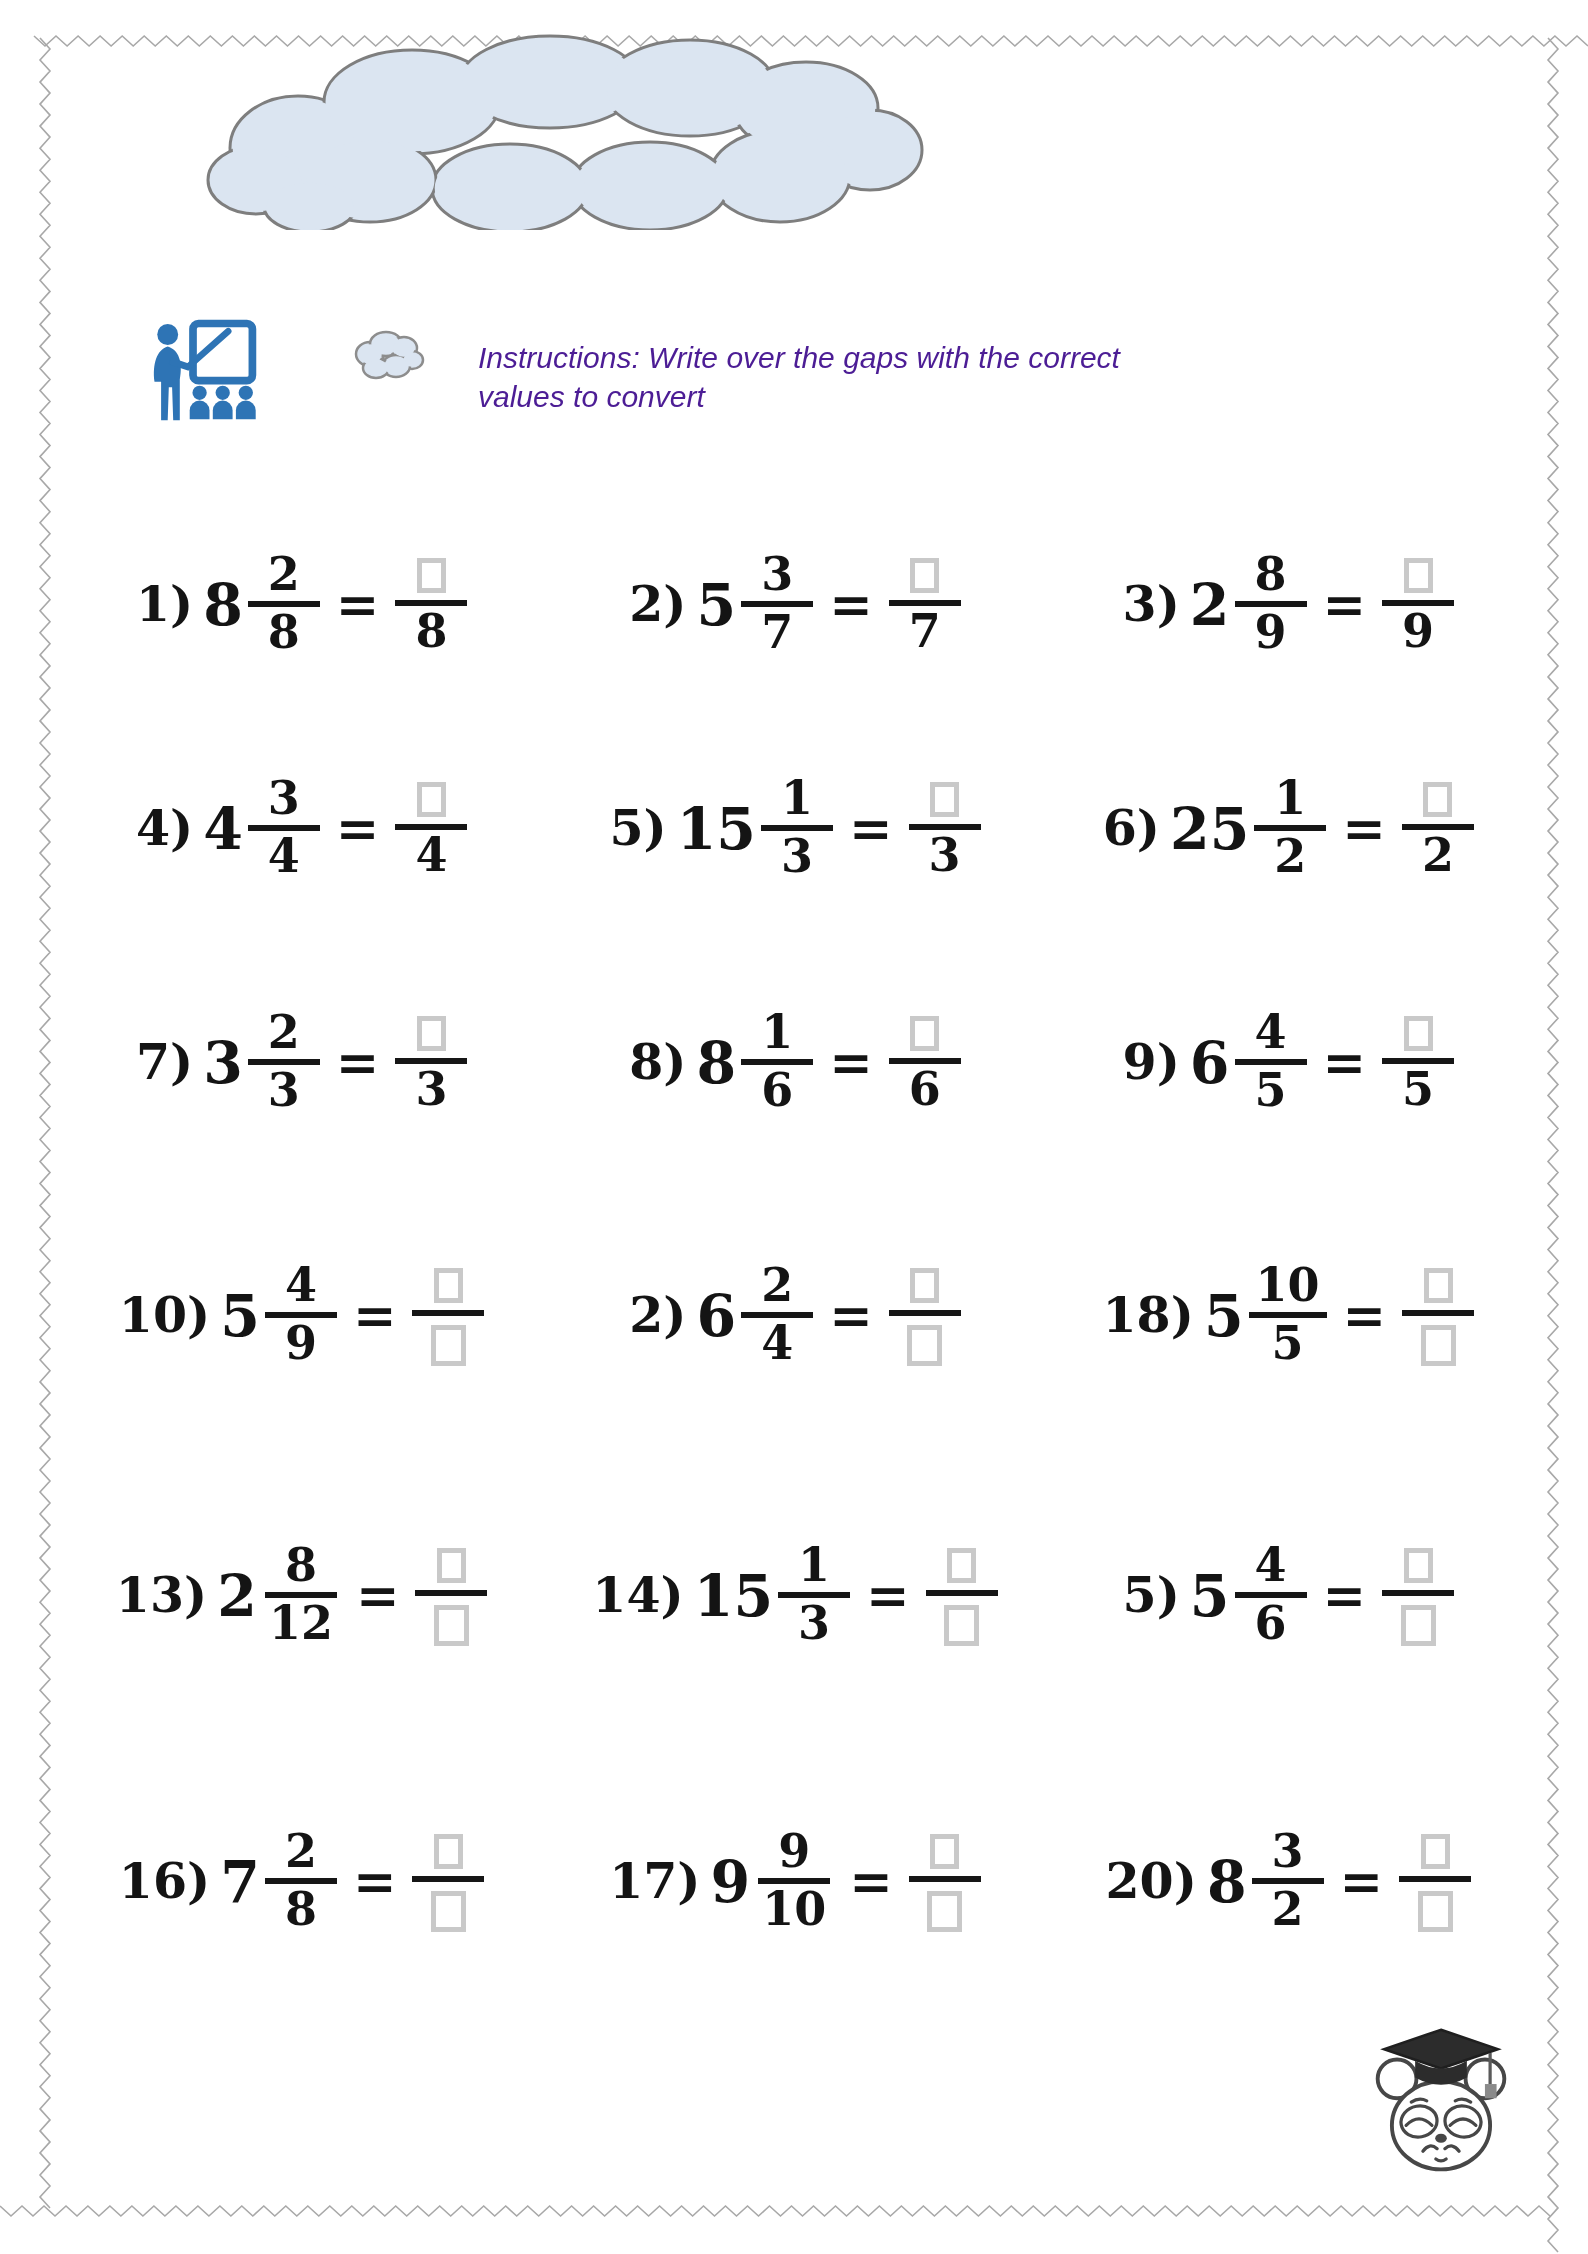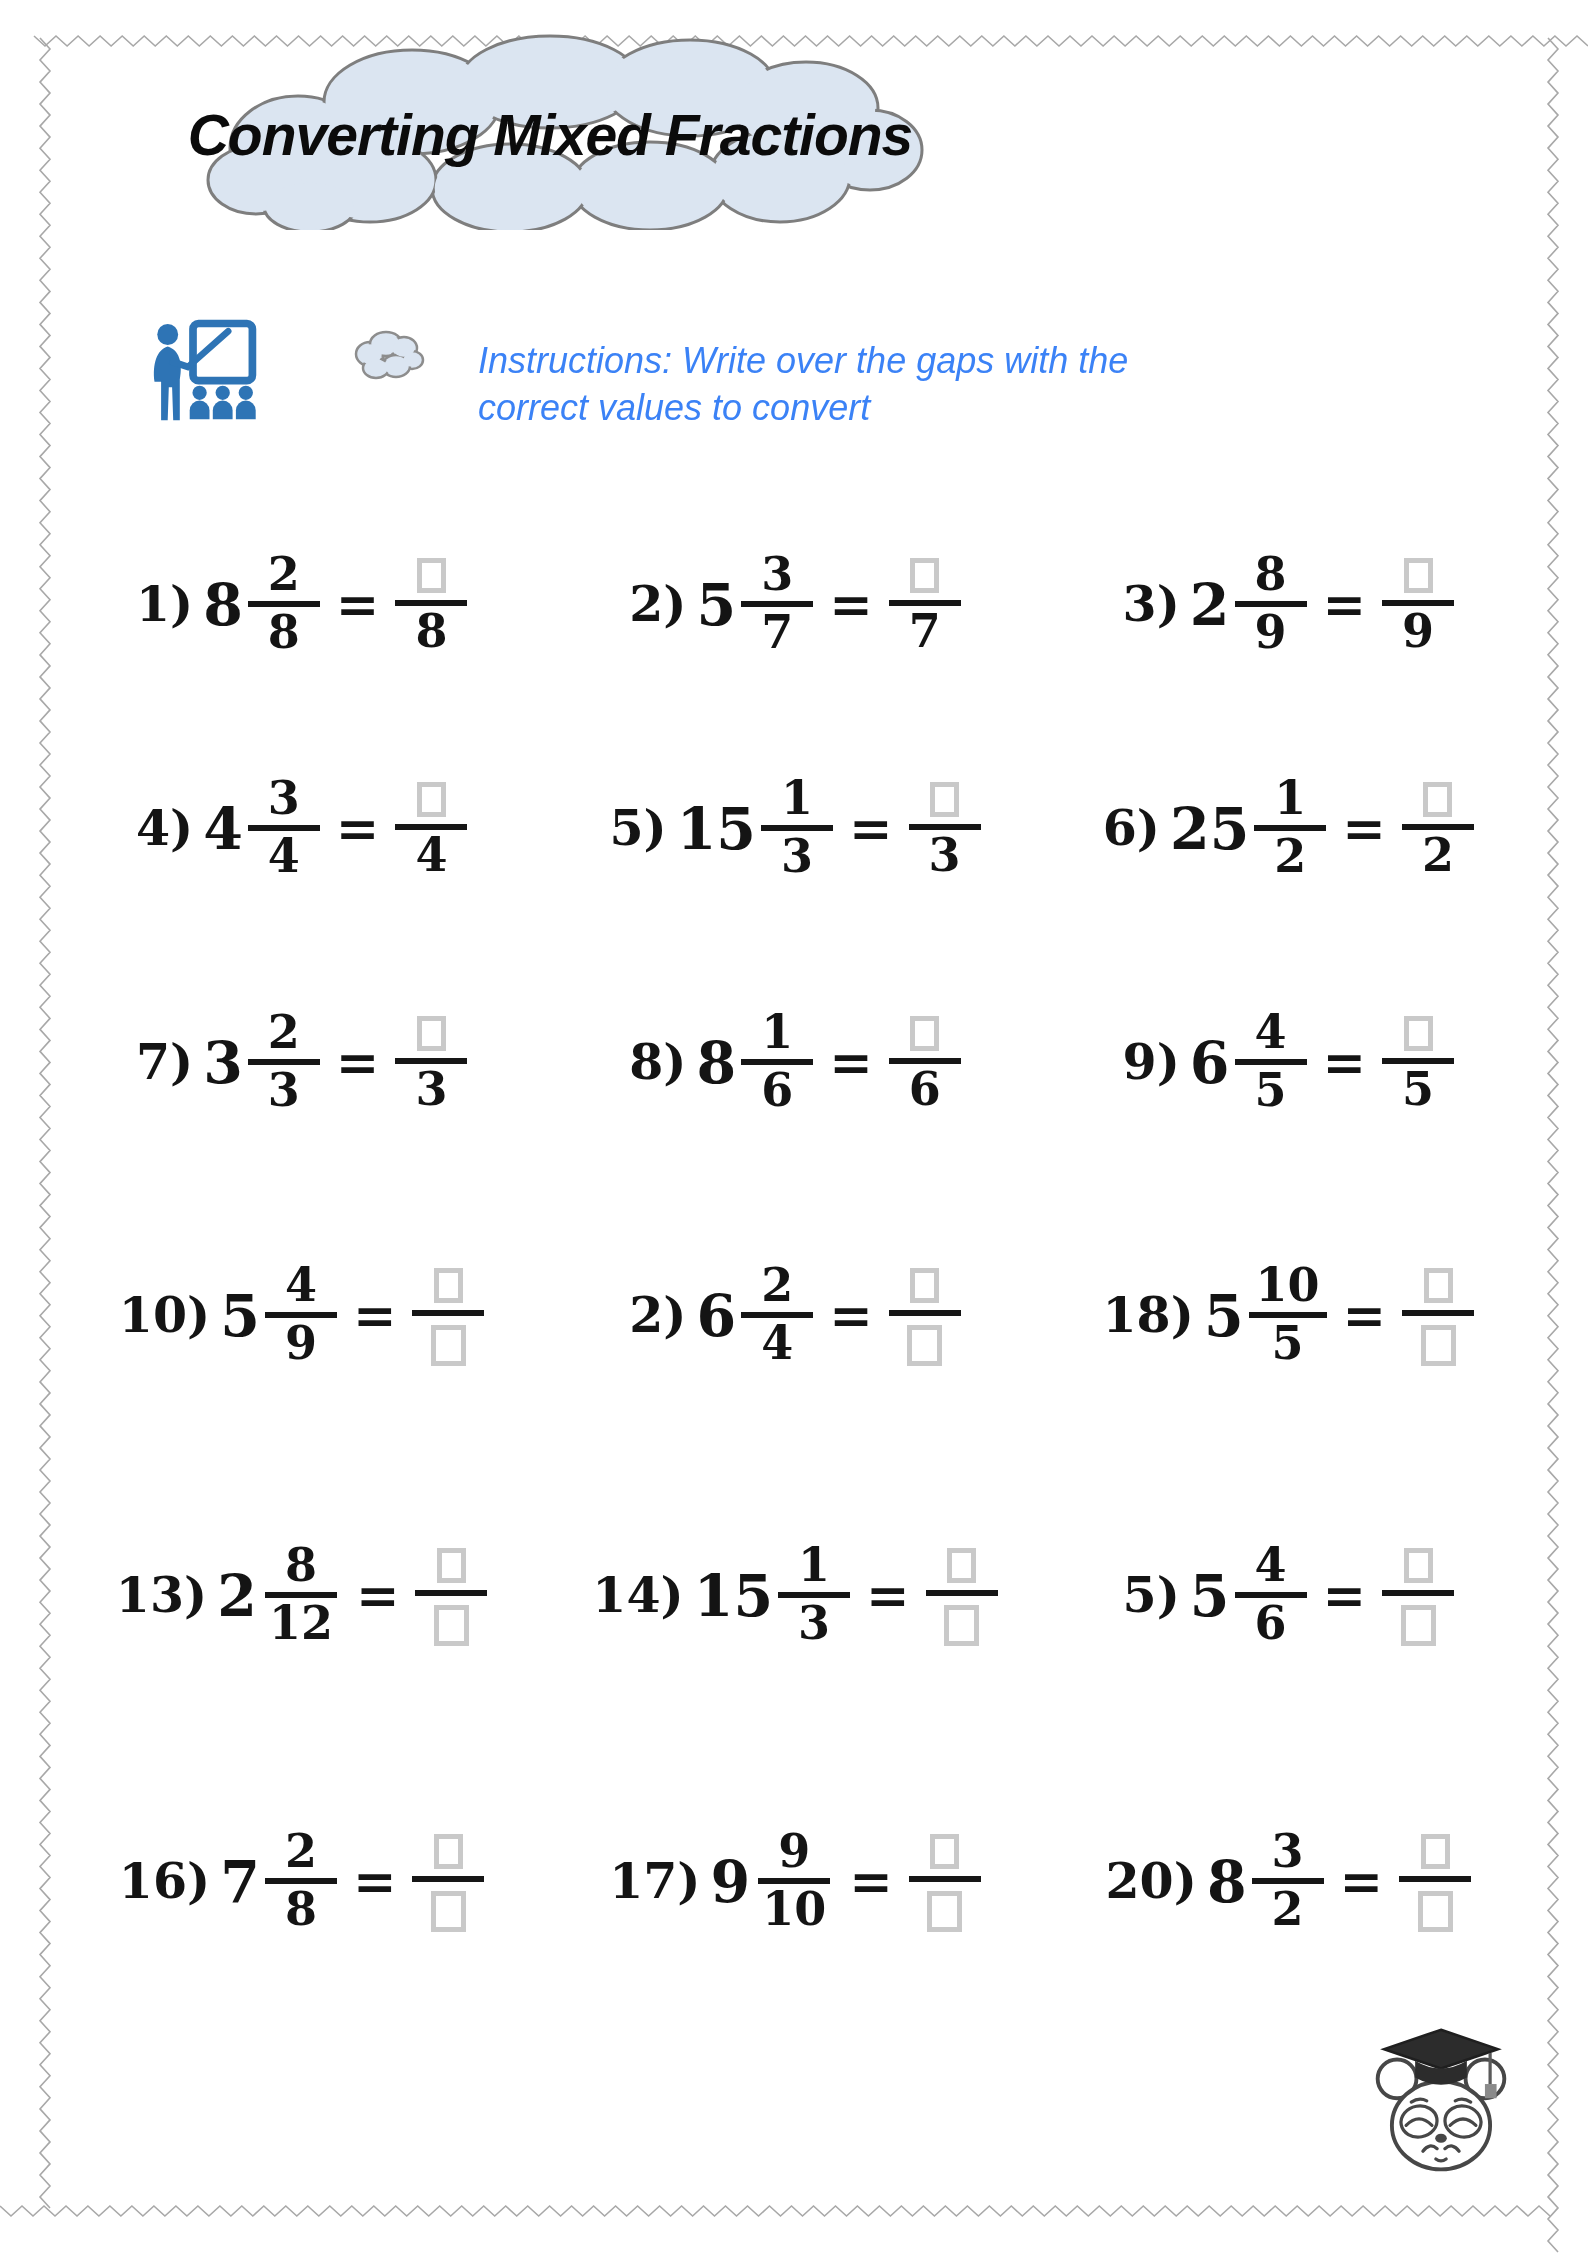--- a/index.html
+++ b/index.html
@@ -17,21 +17,21 @@
     position:absolute;left:0;top:72px;width:100%;text-align:center;
     font-family:"Liberation Sans",sans-serif;font-weight:700;font-style:italic;
     font-size:57px;letter-spacing:-1px;color:#0b0b0b;
   }
 
   
   .teacher-icon{position:absolute;left:148px;top:318px;width:112px;height:110px;}
   .mini-cloud-icon{position:absolute;left:348px;top:322px;width:84px;height:64px;}
   .instructions{
     position:absolute;left:478px;top:338px;width:700px;
-    font-style:italic;font-size:36px;line-height:1.3;color:#3b82f6;
+    font-style:italic;font-size:30px;line-height:1.3;color:#4c1d95;
   }
 
   
   .grid{
     position:absolute;left:55px;top:495px;width:1480px;
     display:grid;grid-template-columns:1fr 1fr 1fr;
     grid-template-rows:218px 230px 238px 268px 292px 280px;
   }
   .problem{
     display:flex;align-items:center;justify-content:center;
@@ -83,21 +83,20 @@
       <ellipse cx="520" cy="58" rx="83.3" ry="45.3" fill="#dbe5f1"></ellipse>
       <ellipse cx="636" cy="78" rx="69.3" ry="43.3" fill="#dbe5f1"></ellipse>
       <ellipse cx="700" cy="120" rx="49.3" ry="37.3" fill="#dbe5f1"></ellipse>
       <ellipse cx="610" cy="146" rx="67.3" ry="43.3" fill="#dbe5f1"></ellipse>
       <ellipse cx="480" cy="156" rx="75.3" ry="41.3" fill="#dbe5f1"></ellipse>
       <ellipse cx="340" cy="158" rx="75.3" ry="41.3" fill="#dbe5f1"></ellipse>
       <ellipse cx="200" cy="150" rx="63.3" ry="39.3" fill="#dbe5f1"></ellipse>
       <ellipse cx="86" cy="150" rx="45.3" ry="31.3" fill="#dbe5f1"></ellipse>
       <ellipse cx="140" cy="176" rx="43.3" ry="23.3" fill="#dbe5f1"></ellipse>
     </svg>
-  <div class="page-title">Converting Mixed Fractions</div>
 </div>
 
 <svg class="teacher-icon" viewBox="0 0 100 100">
   <g fill="none" stroke="#2e74b5" stroke-width="7">
     <rect x="40" y="5" width="54" height="52" rx="5"></rect>
   </g>
   <line x1="36" y1="44" x2="72" y2="12" stroke="#2e74b5" stroke-width="6" stroke-linecap="round"></line>
   <circle cx="17" cy="15" r="9.5" fill="#2e74b5"></circle>
   <path d="M17,26 C7,29 3,42 5,58 L11,58 L11,93 L17,93 L18,63 L21,63 L22,93 L28,93 L28,56 C31,40 27,29 17,26 Z" fill="#2e74b5"></path>
   <path d="M20,36 L38,42 L36,48 L18,42 Z" fill="#2e74b5"></path>

